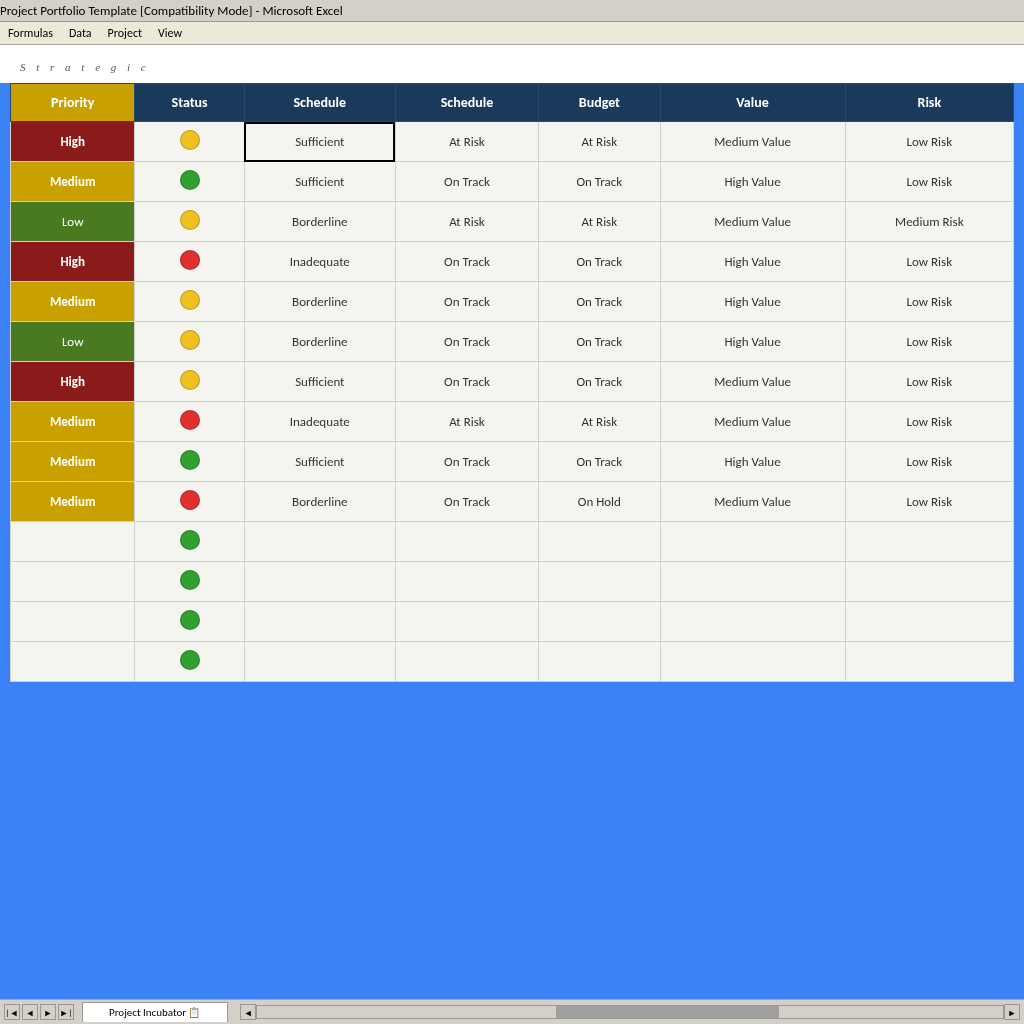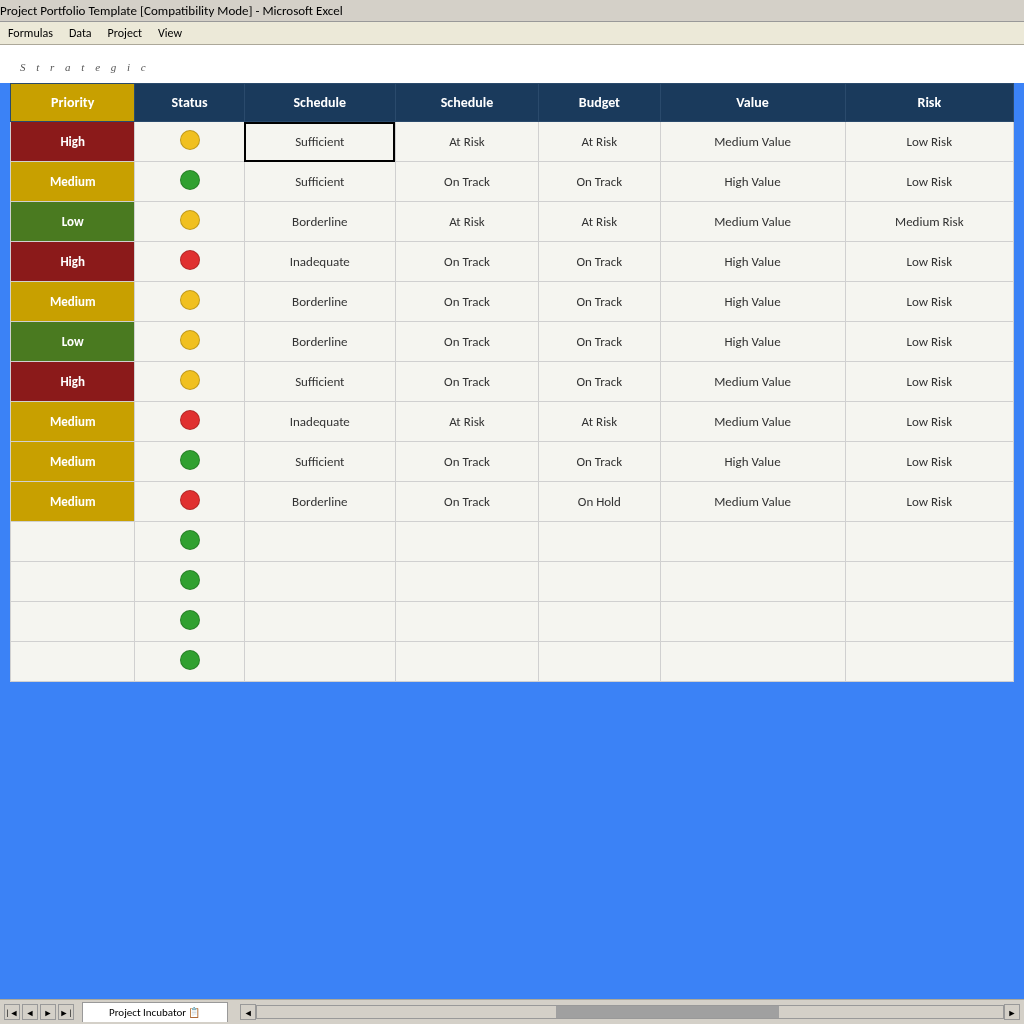--- a/index.html
+++ b/index.html
@@ -116,21 +116,21 @@
     }
     .priority-medium {
       background: #c8a000 !important;
       color: #fff !important;
       font-weight: bold;
       margin-left: 36px;
     }
     .priority-low {
       background: #4a7a20 !important;
       color: #fff !important;
-      font-weight: bold;
+      font-weight: normal;
       margin-top: 12px;
     }
     .priority-empty {
       background: #f5f5f0 !important;
     }
 
     
     .dot {
       display: inline-block;
       width: 20px;

